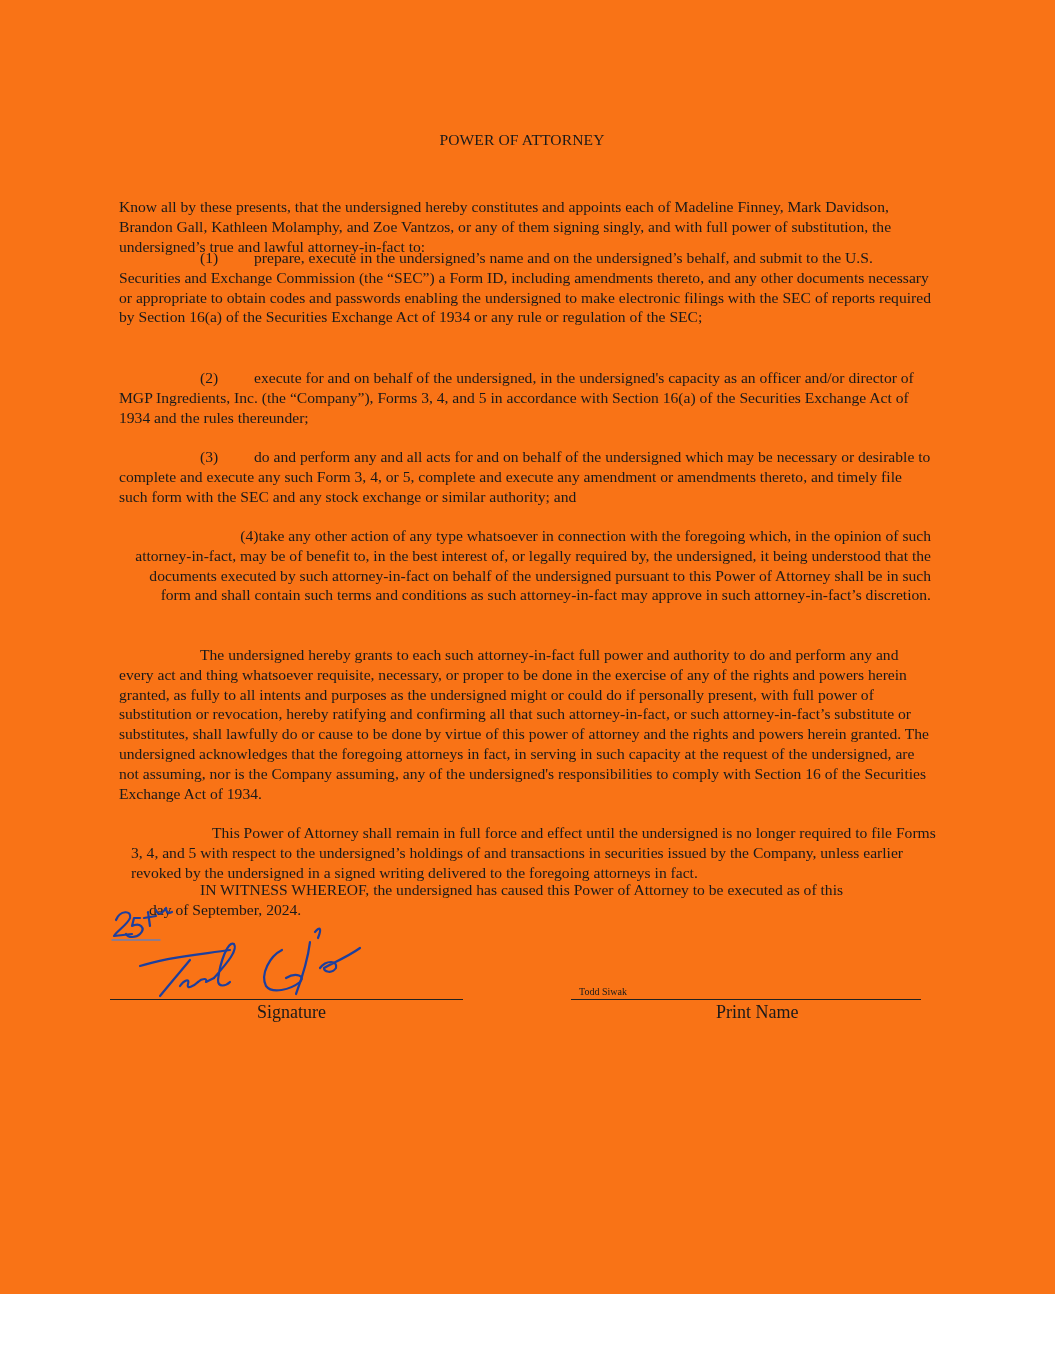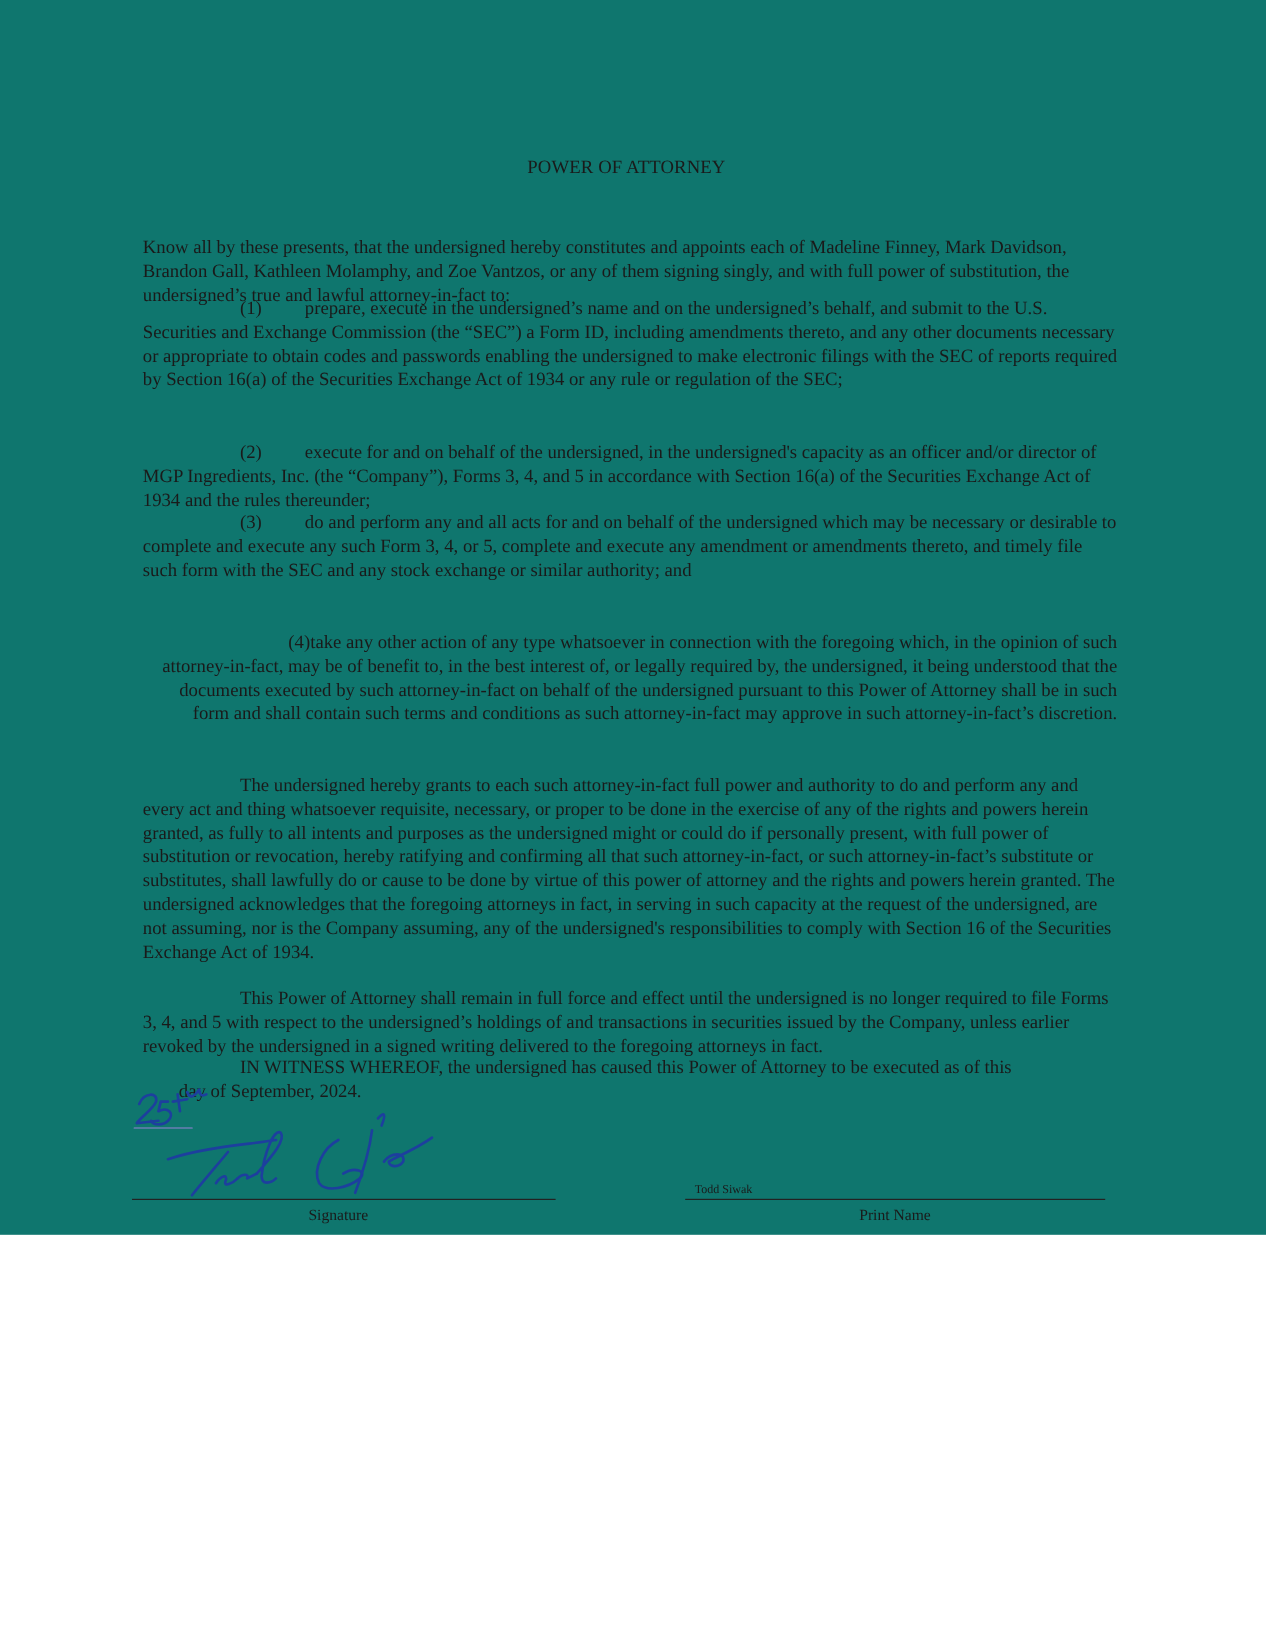--- a/index.html
+++ b/index.html
@@ -1,38 +1,38 @@
 <!DOCTYPE html>
 <html><head>
 <meta charset="utf-8">
 <style>
   html, body { margin: 0; padding: 0; background: #ffffff; }
   body { width: 1055px; height: 1365px; position: relative; overflow: hidden; }
   .page {
-    position: absolute; left: 0; top: 0; width: 1055px; height: 1029px;
-    background: #0f766e; color: #1a1a1a;
+    position: absolute; left: 0; top: 0; width: 1055px; height: 1294px;
+    background: #f97316; color: #1a1a1a;
     font-family: "Liberation Serif", "DejaVu Serif", serif;
     font-size: 15.6px; line-height: 19.8px;
   }
   .title { position: absolute; top: 130px; left: 0; width: 1044px; text-align: center; font-size: 15.6px; letter-spacing: 0.1px; }
   .para { position: absolute; left: 119px; width: 812px; text-align: left; }
   .indent { display: inline-block; width: 81px; }
   .num { display: inline-block; width: 54px; }
   #p-intro { top: 170px; margin-top: 27px; }
   #p-item1 { top: 248px; }
   #p-item2 { top: 368px; }
-  #p-item3 { top: 426px; }
+  #p-item3 { top: 447px; }
   #p-item4 { top: 526px; text-align: right; }
   #p-grant { top: 645px; }
-  #p-duration { top: 823px; }
+  #p-duration { top: 823px; margin-left: 12px; }
   #p-witness { top: 856px; margin-top: 24px; }
   .sig-line { position: absolute; height: 0; border-top: 1.4px solid #222; }
   #sig-line-left { left: 110px; top: 999px; width: 353px; }
   #sig-line-right { left: 571px; top: 999px; width: 350px; }
-  .caption { position: absolute; top: 1003px; font-size: 13px; }
+  .caption { position: absolute; top: 1003px; font-size: 18px; }
   #signature-caption { left: 257px; }
   #print-name-caption { left: 716px; }
   #printed-name { position: absolute; left: 579px; top: 982px; font-size: 10px; }
   #signature-svg { position: absolute; left: 110px; top: 898px; }
   .day-blank { display: inline-block; width: 30px; }
 </style>
 </head>
 <body>
 
 <div class="page">

